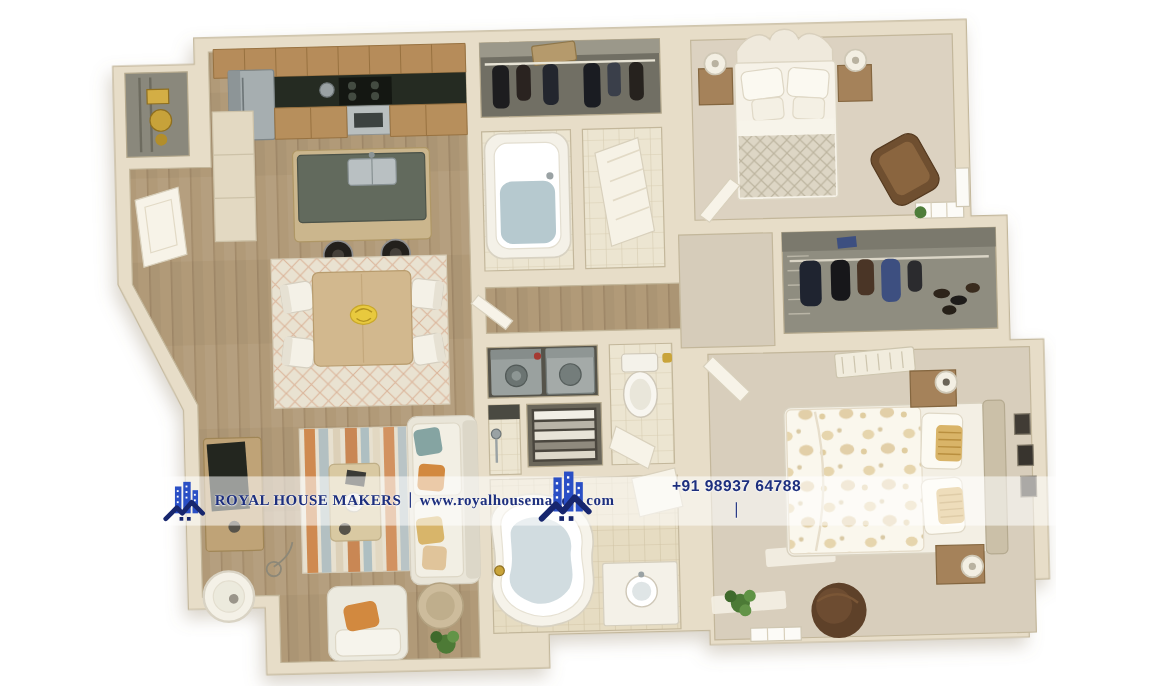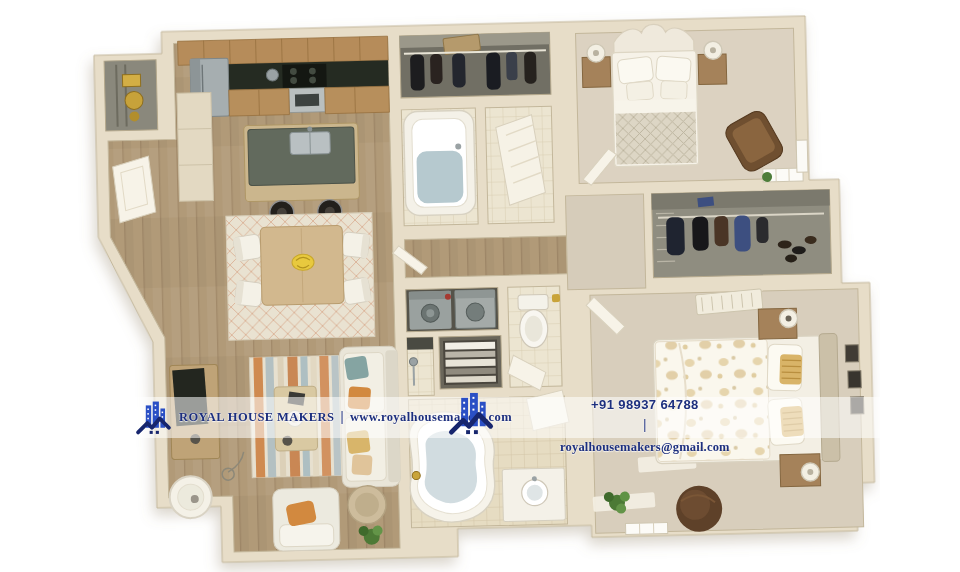--- a/index.html
+++ b/index.html
@@ -449,17 +449,16 @@
     <path d="M2,42 L14,30 L20,36 L30,24 L42,36" fill="none" stroke="#17266e" stroke-width="5" stroke-linejoin="round" stroke-linecap="round"></path>
     <g fill="#17266e">
           <rect x="17" y="40" width="4" height="4"></rect>
           <rect x="25" y="40" width="4" height="4"></rect>
         </g>
   </svg>
 
   <div class="wm-text wm-right">
     <span class="wm-phone">+91 98937 64788</span>
     <span class="wm-sep">|</span>
-    <span class="wm-email">royalhousemakers@gmail.com</span>
   </div>
 </div>
 
 </div>
 
 </body></html>

